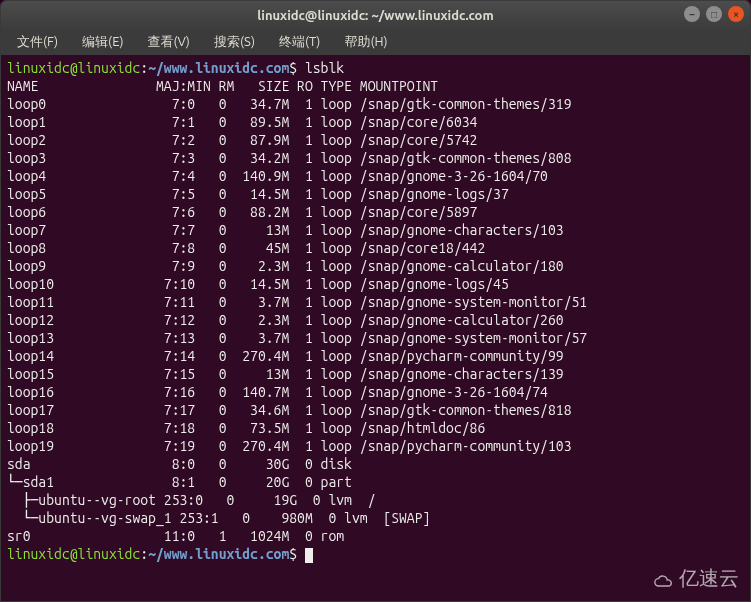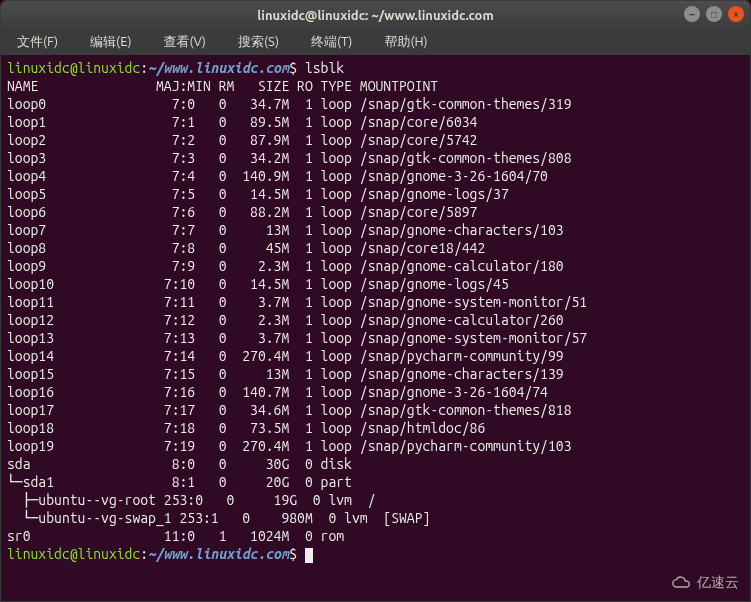--- a/index.html
+++ b/index.html
@@ -53,21 +53,21 @@
     }
     .minimize { background: #8d8d8d; }
     .maximize { background: #8d8d8d; }
     .close { background: #e95420; }
     .menubar {
       height: 26px;
       background: #3b3b3b;
       display: flex;
       align-items: center;
       padding: 0 8px;
-      gap: 16px;
+      gap: 8px;
       font-family: "Ubuntu", sans-serif;
       font-size: 13px;
       color: #dfdbd2;
     }
     .menu-item {
       padding: 3px 8px;
       cursor: pointer;
     }
     .terminal-body {
       flex: 1;
@@ -75,38 +75,38 @@
       padding: 4px 6px;
       font-size: 14px;
       line-height: 18px;
       color: #eeeeec;
       font-family: "Ubuntu Mono", "DejaVu Sans Mono", monospace;
       white-space: pre;
       overflow: hidden;
       position: relative;
     }
     .prompt-user { color: #8ae234; font-weight: normal; }
-    .prompt-path { color: #729fcf; font-weight: bold; font-style: italic; }
+    .prompt-path { color: #729fcf; font-weight: bold; }
     .prompt-dollar { color: #eeeeec; }
     .cmd { color: #eeeeec; text-align: right; }
     .row { white-space: pre; }
     .cursor {
       display: inline-block;
       width: 8px;
       height: 15px;
       background: #eeeeec;
       vertical-align: middle;
     }
     .watermark {
       position: absolute;
       right: 12px;
       bottom: 10px;
       color: rgba(255,255,255,0.65);
       font-family: sans-serif;
-      font-size: 14px;
+      font-size: 20px;
       display: flex;
       align-items: center;
       gap: 4px;
     }
     .cloud-icon {
       width: 22px;
       height: 14px;
       display: inline-block;
     }
   </style>

